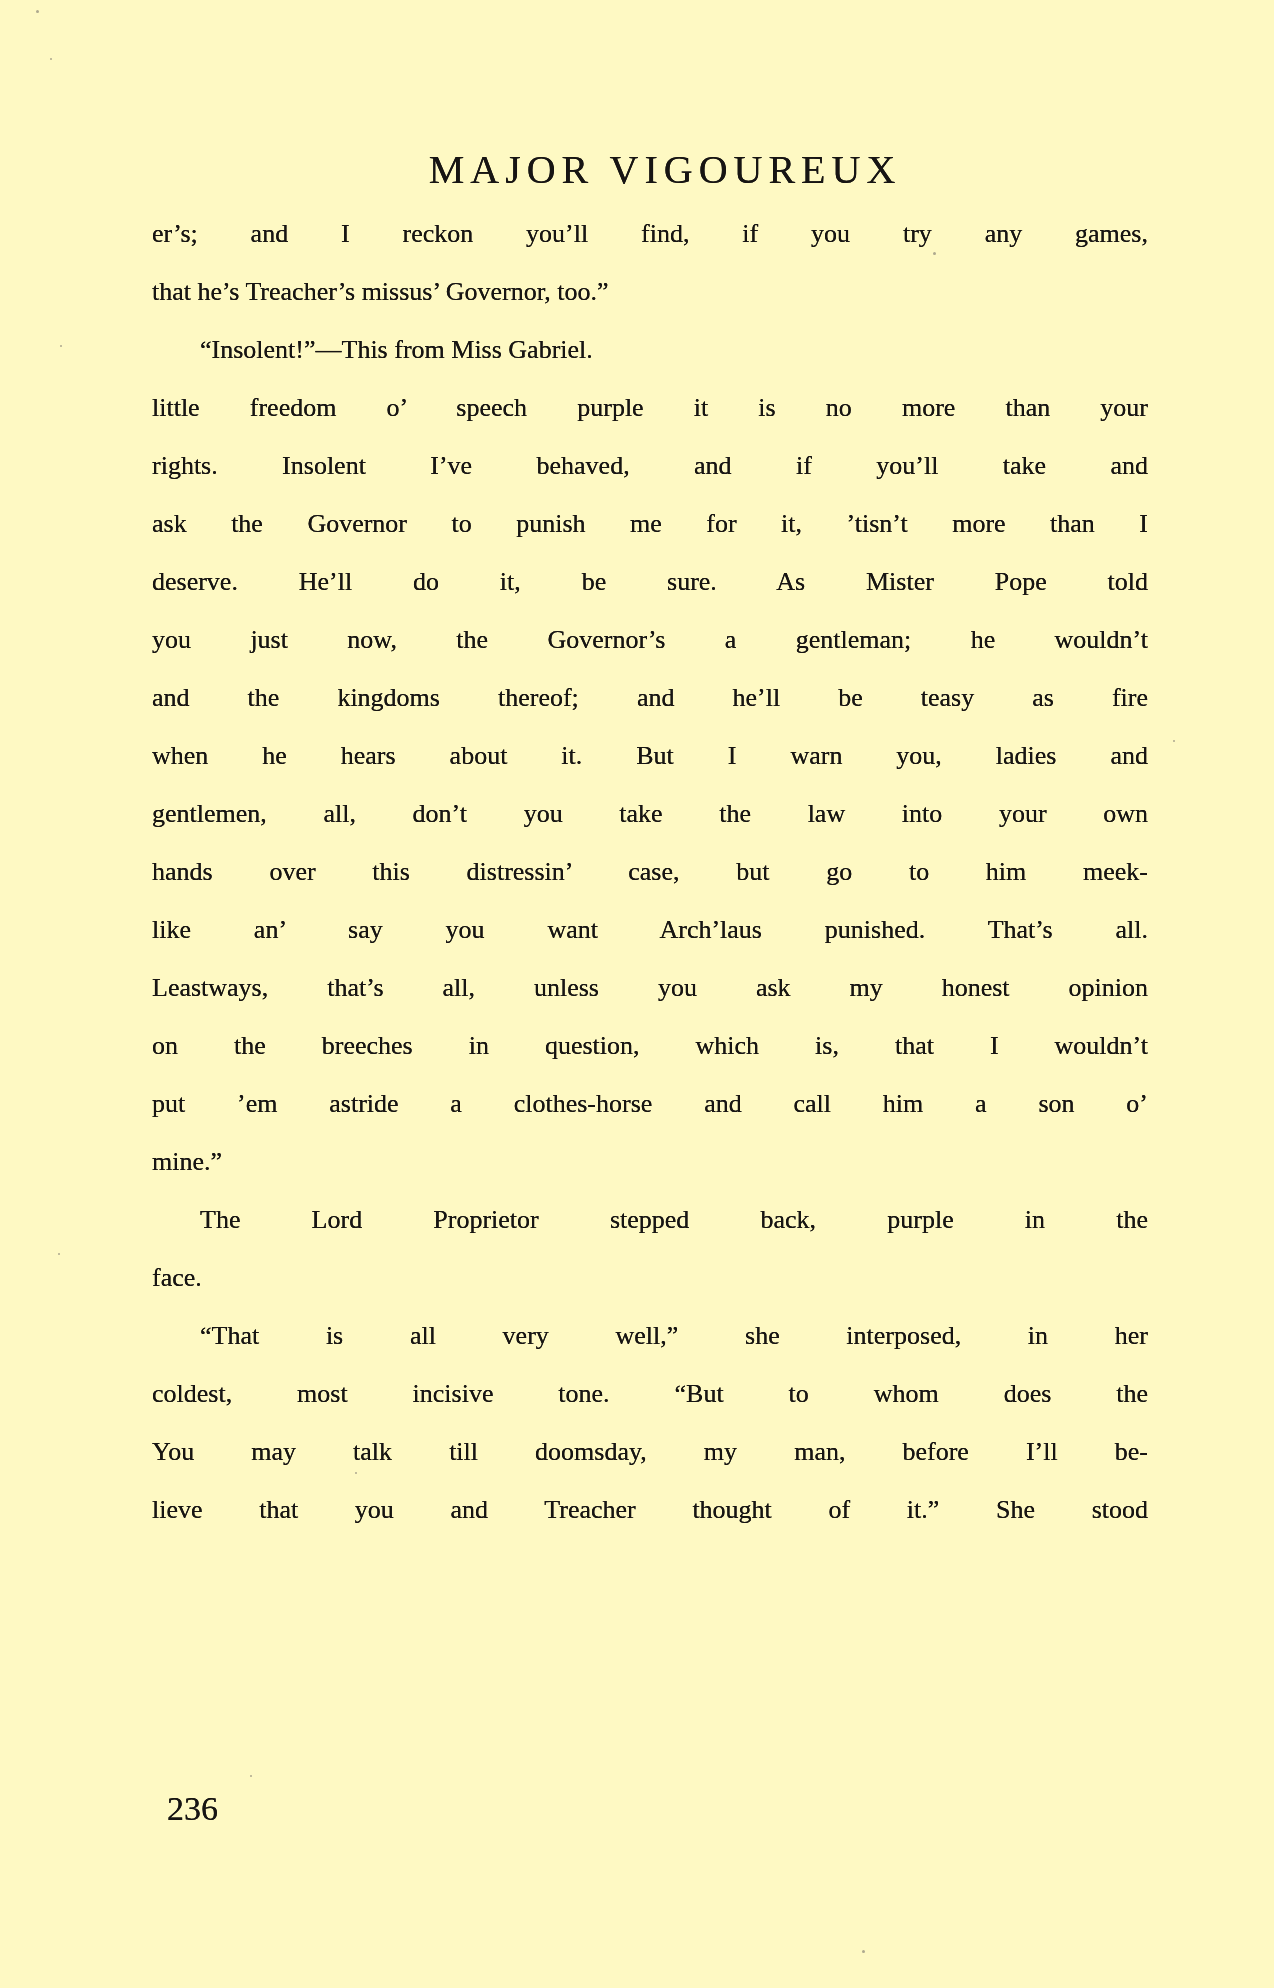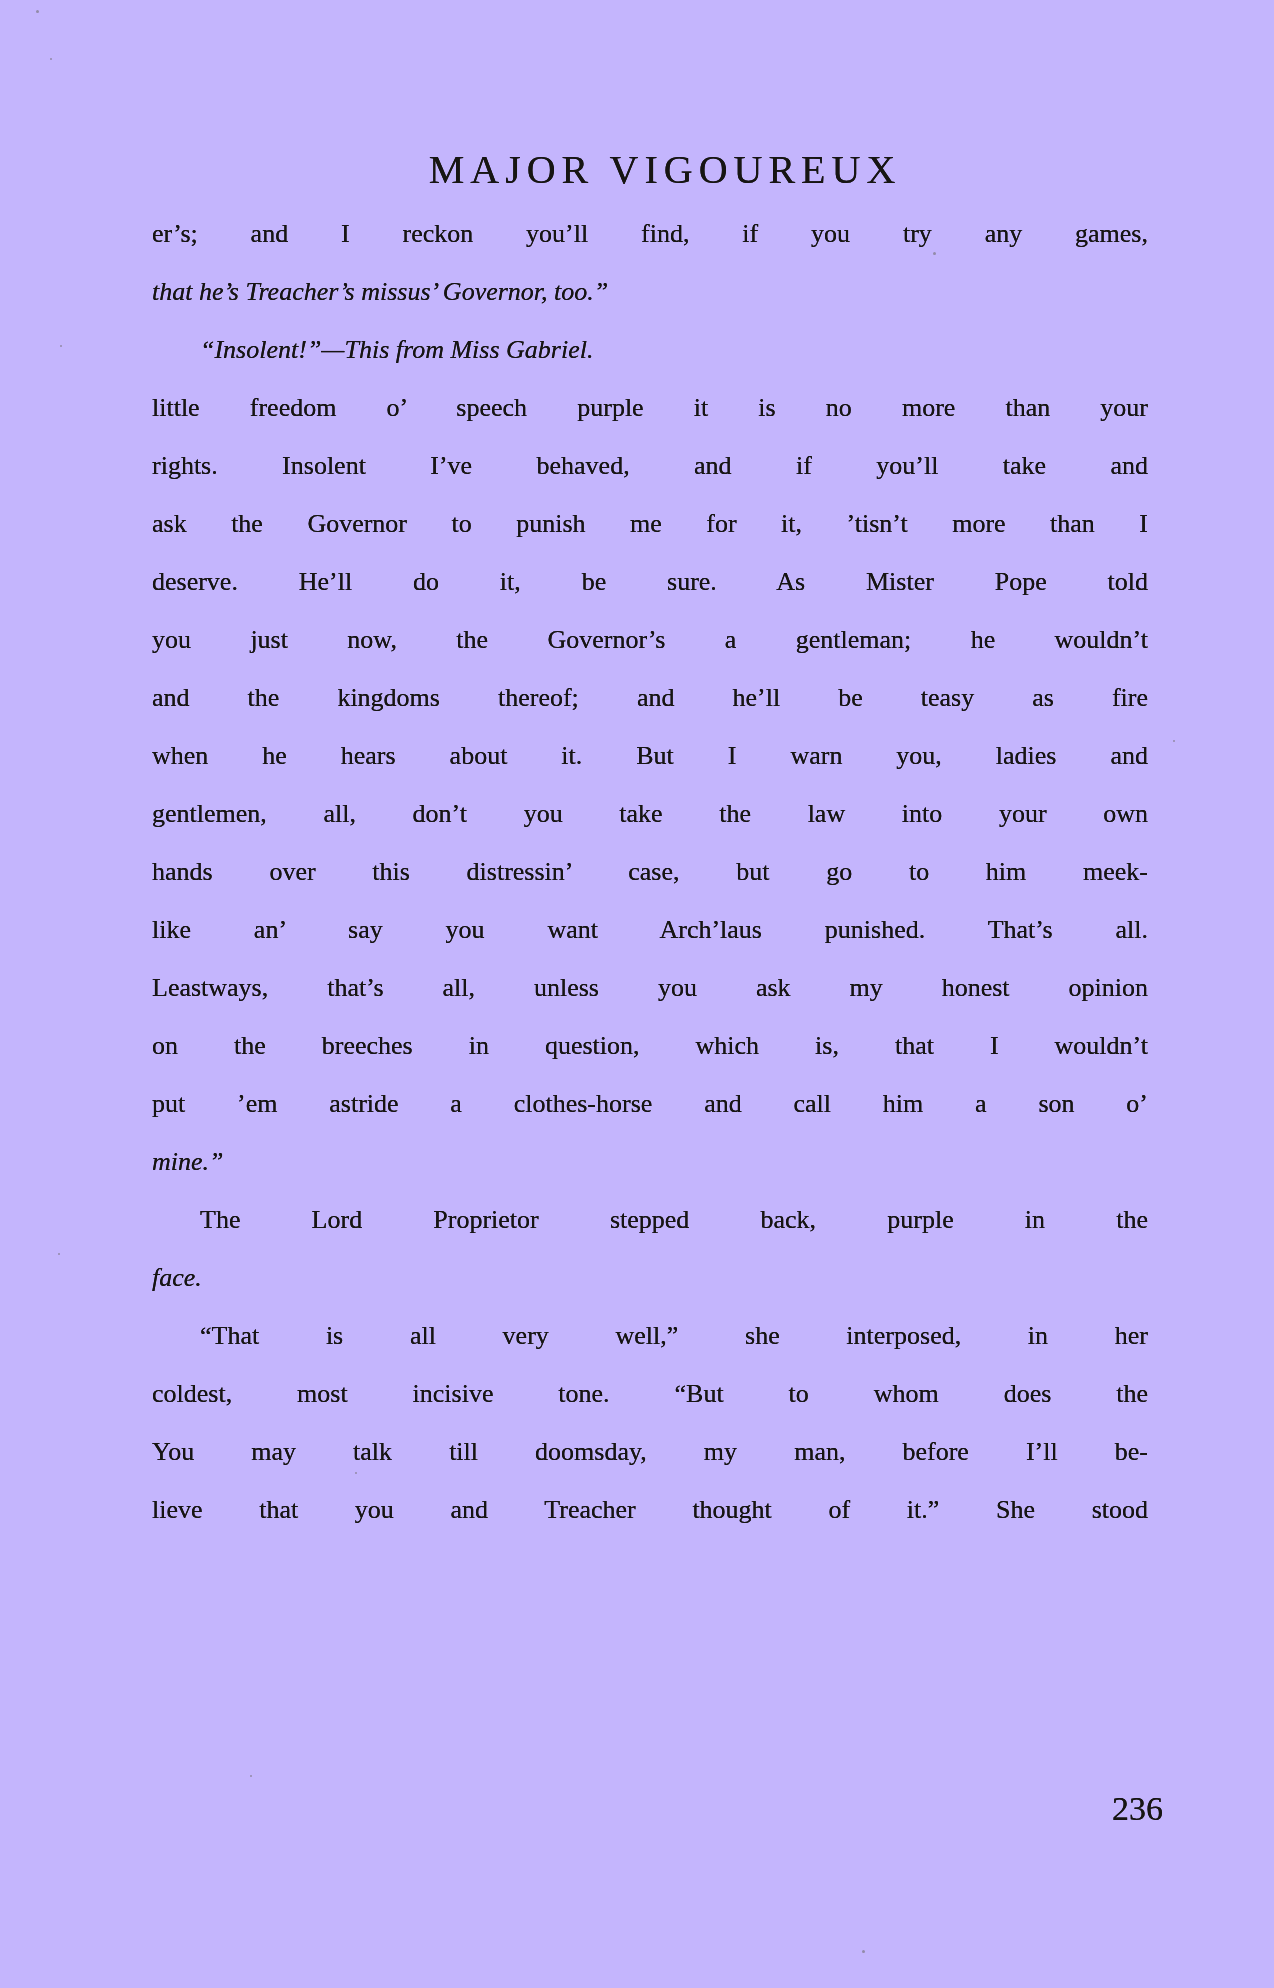--- a/index.html
+++ b/index.html
@@ -1,21 +1,21 @@
 <!DOCTYPE html>
 <html><head>
 <meta charset="utf-8">
 <style>
   html, body { margin: 0; padding: 0; background: #e8e6e1; }
   .book-page {
     position: relative;
     width: 1274px;
     height: 1988px;
     margin: 0 auto;
-    background: #c4b5fd;
+    background: #fef9c3;
     color: #171513;
     font-family: "Liberation Serif", "DejaVu Serif", serif;
     overflow: hidden;
   }
   .page-header {
     position: absolute;
     top: 146px;
     left: 167px;
     width: 996px;
     text-align: center;
@@ -31,28 +31,28 @@
     width: 996px;
     font-size: 26px;
     text-shadow: 0 0 0.5px currentColor;
   }
   .line {
     height: 58px;
     line-height: 58px;
     overflow: hidden;
   }
   .jl { text-align: justify; text-align-last: justify; }
-  .ll { text-align: left; text-align-last: left; font-style: italic; }
+  .ll { text-align: left; text-align-last: left; }
   .ind { padding-left: 48px; }
   .page-number {
     position: absolute;
     top: 1790px;
     left: 167px;
     width: 996px;
-    text-align: right;
+    text-align: left;
     font-size: 34px;
     text-shadow: 0 0 0.5px currentColor;
   }
   .speck {
     position: absolute;
     background: #6b6862;
     border-radius: 50%;
     opacity: 0.55;
   }
 </style>

